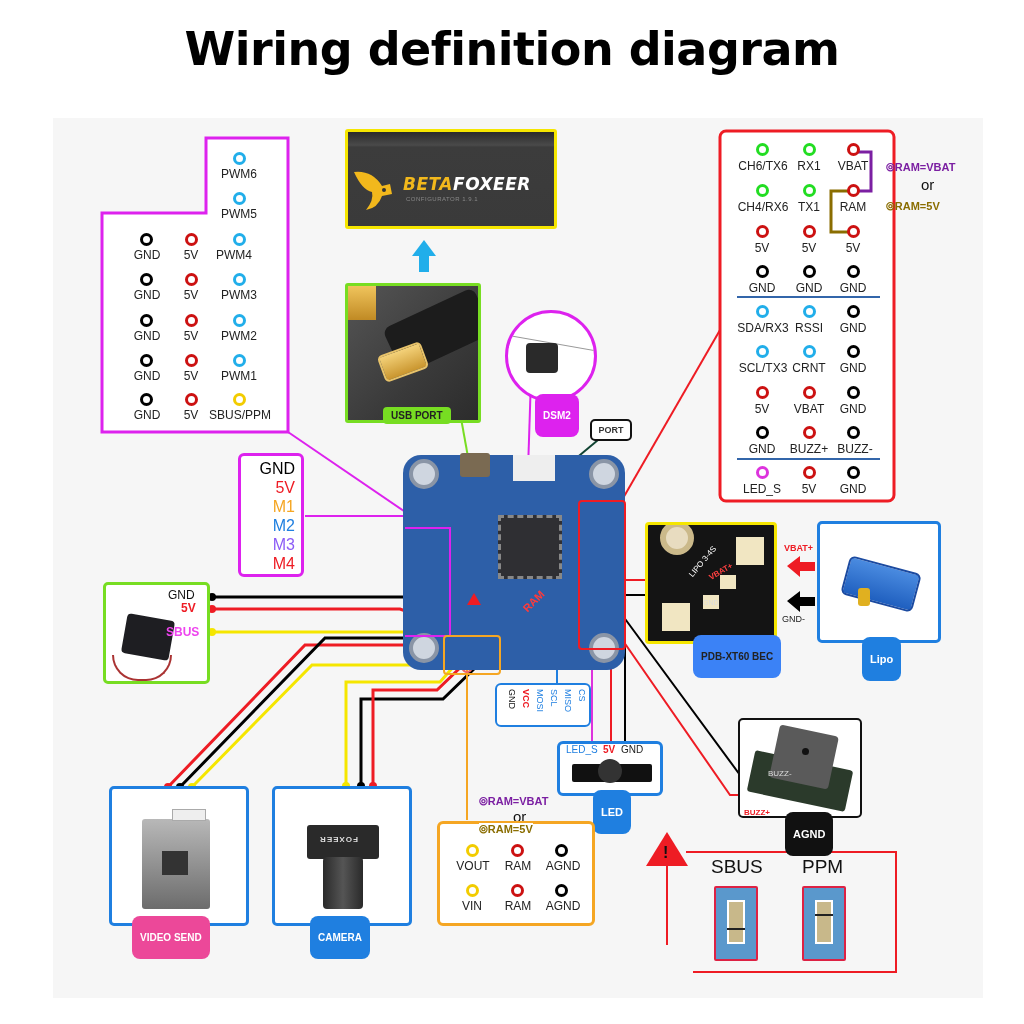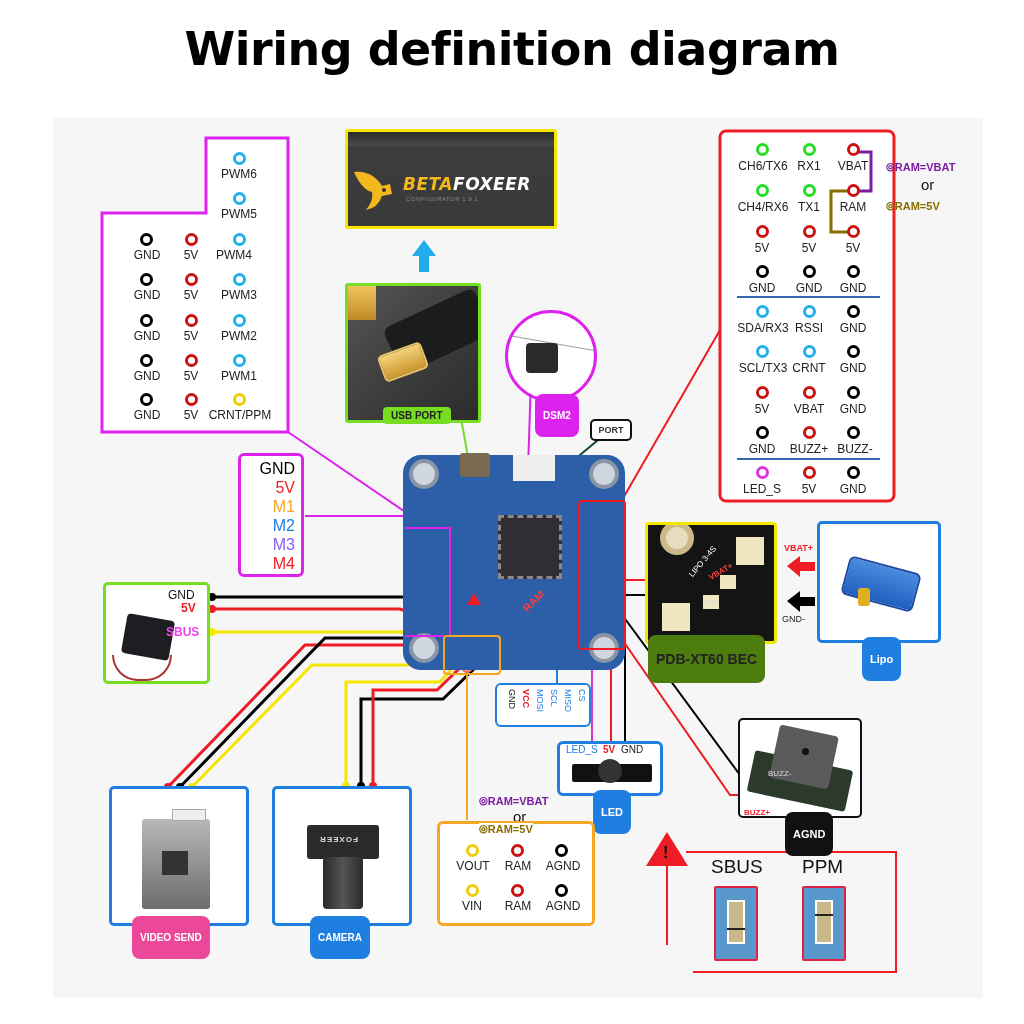--- a/index.html
+++ b/index.html
@@ -131,21 +131,21 @@
   <div class="pin" style="left:185px;top:354px;border-color:#cc1111;"></div>
   <div class="lbl" style="left:171px;top:369px;width:40px;">5V</div>
   <div class="pin" style="left:233px;top:354px;border-color:#21aeea;"></div>
   <div class="lbl" style="left:209px;top:369px;width:60px;">PWM1</div>
 
   <div class="pin" style="left:140px;top:393px;"></div>
   <div class="lbl" style="left:122px;top:408px;width:50px;">GND</div>
   <div class="pin" style="left:185px;top:393px;border-color:#cc1111;"></div>
   <div class="lbl" style="left:171px;top:408px;width:40px;">5V</div>
   <div class="pin" style="left:233px;top:393px;border-color:#f2cc00;"></div>
-  <div class="lbl" style="left:204px;top:408px;width:72px;">CRNT/PPM</div>
+  <div class="lbl" style="left:204px;top:408px;width:72px;">SBUS/PPM</div>
 </div>
 
 <div class="abs" style="left:345px;top:129px;width:212px;height:100px;border:3px solid #f5e600;background:linear-gradient(#2a2a2a 0,#4a4a4a 14%,#3c3c3c 16%,#3a3a3a 100%);border-radius:3px;">
   <svg width="44" height="50" style="position:absolute;left:4px;top:32px;" viewBox="0 0 44 50">
     <path d="M2 8 Q20 6 30 22 L38 20 L40 30 L30 32 Q26 44 14 46 Q22 36 20 28 Q10 26 2 8 Z" fill="#f2b81c"></path>
     <circle cx="32" cy="26" r="2" fill="#333"></circle>
   </svg>
   <div class="abs" style="left:55px;top:42px;font-family:'DejaVu Sans',sans-serif;font-weight:bold;font-style:italic;font-size:17px;letter-spacing:0.5px;">
     <span style="color:#f2b81c;">BETA</span><span style="color:#fff;">FOXEER</span>
   </div>
@@ -278,21 +278,21 @@
 <div class="abs" style="left:645px;top:522px;width:132px;height:122px;border:3px solid #f5e600;border-radius:4px;background:#141414;overflow:hidden;">
   <div class="abs" style="left:12px;top:-4px;width:34px;height:34px;border-radius:50%;background:#e8dcc0;border:6px solid #cbb98a;"></div>
   <div class="abs" style="left:88px;top:12px;width:28px;height:28px;background:#f1e6c2;"></div>
   <div class="abs" style="left:14px;top:78px;width:28px;height:28px;background:#f1e6c2;"></div>
   <div class="abs" style="left:72px;top:50px;width:16px;height:14px;background:#f1e6c2;"></div>
   <div class="abs" style="left:55px;top:70px;width:16px;height:14px;background:#f1e6c2;"></div>
   <div class="abs" style="left:36px;top:32px;font-size:8px;color:#fff;transform:rotate(-50deg);">LIPO 3-4S</div>
   <div class="abs" style="left:60px;top:42px;font-size:8px;color:#ff4040;font-weight:bold;transform:rotate(-30deg);">VBAT+</div>
   <div class="abs" style="left:55px;top:74px;font-size:7px;color:#ddd;">GND</div>
 </div>
-<div class="tag" style="left:648px;top:635px;background:#4d7c0f;color:#222;font-size:14px;">PDB-XT60 BEC</div>
+<div class="tag" style="left:693px;top:635px;background:#3b82f6;color:#222;font-size:10px;">PDB-XT60 BEC</div>
 
 <div class="abs" style="left:784px;top:543px;font-size:9px;font-weight:bold;color:#ee1c24;">VBAT+</div>
 <div class="abs" style="left:782px;top:614px;font-size:9px;color:#222;">GND-</div>
 
 <div class="abs" style="left:817px;top:521px;width:124px;height:122px;border:3px solid #1f7fe0;border-radius:5px;background:#fff;">
   <div class="abs" style="left:24px;top:40px;width:74px;height:40px;background:linear-gradient(#4a8be0,#1f5fbf);border-radius:6px;transform:rotate(15deg);border:2px solid #1b4aa0;"></div>
   <div class="abs" style="left:38px;top:64px;width:12px;height:18px;background:#e0b020;border-radius:3px;"></div>
 </div>
 <div class="tag" style="left:862px;top:637px;background:#1f7fe0;">Lipo</div>
 

